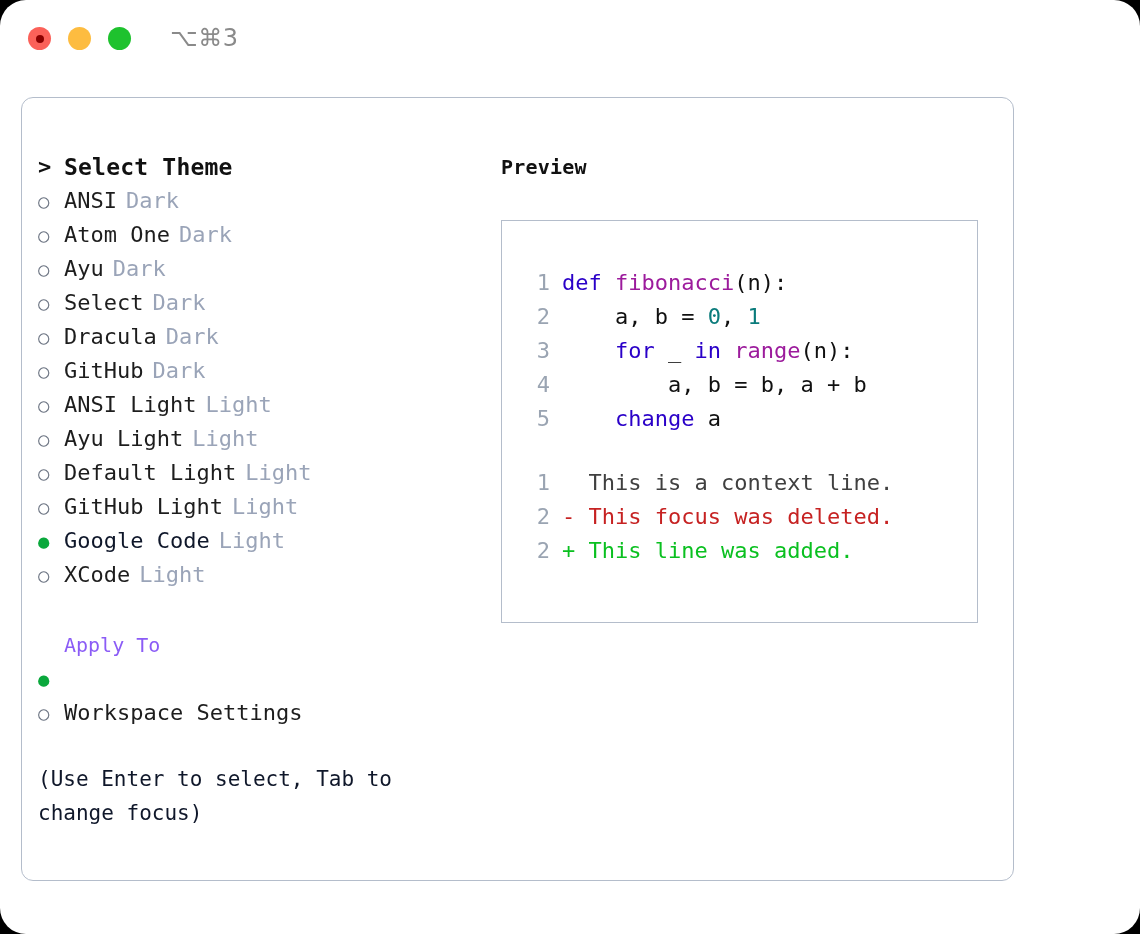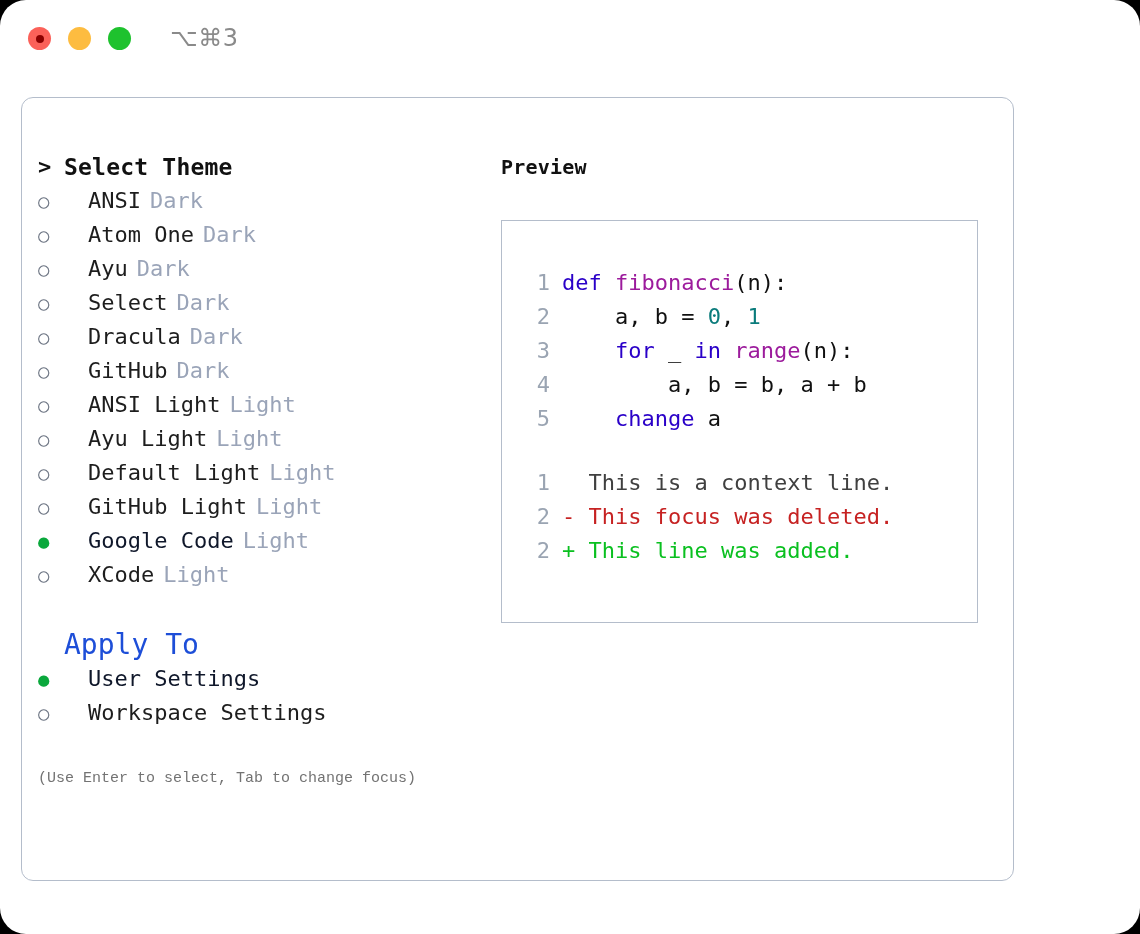--- a/index.html
+++ b/index.html
@@ -107,44 +107,43 @@
 
   .bullet {
     width: 26px;
     flex: 0 0 26px;
     font-size: 19px;
     color: #6f7785;
     line-height: 34px;
   }
   .bullet.selected { color: #0aa83c; }
 
-  .item-name { color: #1d1d1d; margin-left: 24px; }
+  .item-name { color: #1d1d1d; }
   .item-name.selected { color: #0f172a; }
 
   .item-tag {
     color: #9aa4b8;
     margin-left: 9px;
   }
 
   .group-label {
-    color: #1d4ed8;
-    font-size: 28px;
+    color: #8b5cf6;
+    font-size: 20px;
     padding-left: 26px;
   }
 
   .spacer-lg { height: 36px; }
   .spacer-md { height: 32px; }
 
   #hint {
-    color: #737373;
-    font-size: 15px;
+    color: #0f172a;
+    font-size: 21px;
     line-height: 34px;
     width: 412px;
     white-space: normal;
-    font-family: Liberation Mono, monospace;
   }
 
   
   #right-col {
     position: absolute;
     left: 479px;
     top: 52px;
     width: 490px;
   }
 
@@ -223,21 +222,21 @@
           <div class="row"><span class="bullet selected">●</span><span class="item-name selected">Google Code</span><span class="item-tag">Light</span></div>
           <div class="row"><span class="bullet">○</span><span class="item-name">XCode</span><span class="item-tag">Light</span></div>
         </div>
 
       <div class="spacer-lg"></div>
 
       <div class="row">
         <span class="group-label">Apply To</span>
       </div>
       <div id="apply-items">
-          <div class="row"><span class="bullet selected">●</span><span class="item-name selected">User Settings</span></div>
+          <div class="row"><span class="bullet selected">●</span></div>
           <div class="row"><span class="bullet">○</span><span class="item-name">Workspace Settings</span></div>
         </div>
 
       <div class="spacer-md"></div>
 
       <div id="hint">(Use Enter to select, Tab to change focus)</div>
     </div>
 
     <div id="right-col">
       <div id="preview-title">Preview</div>

